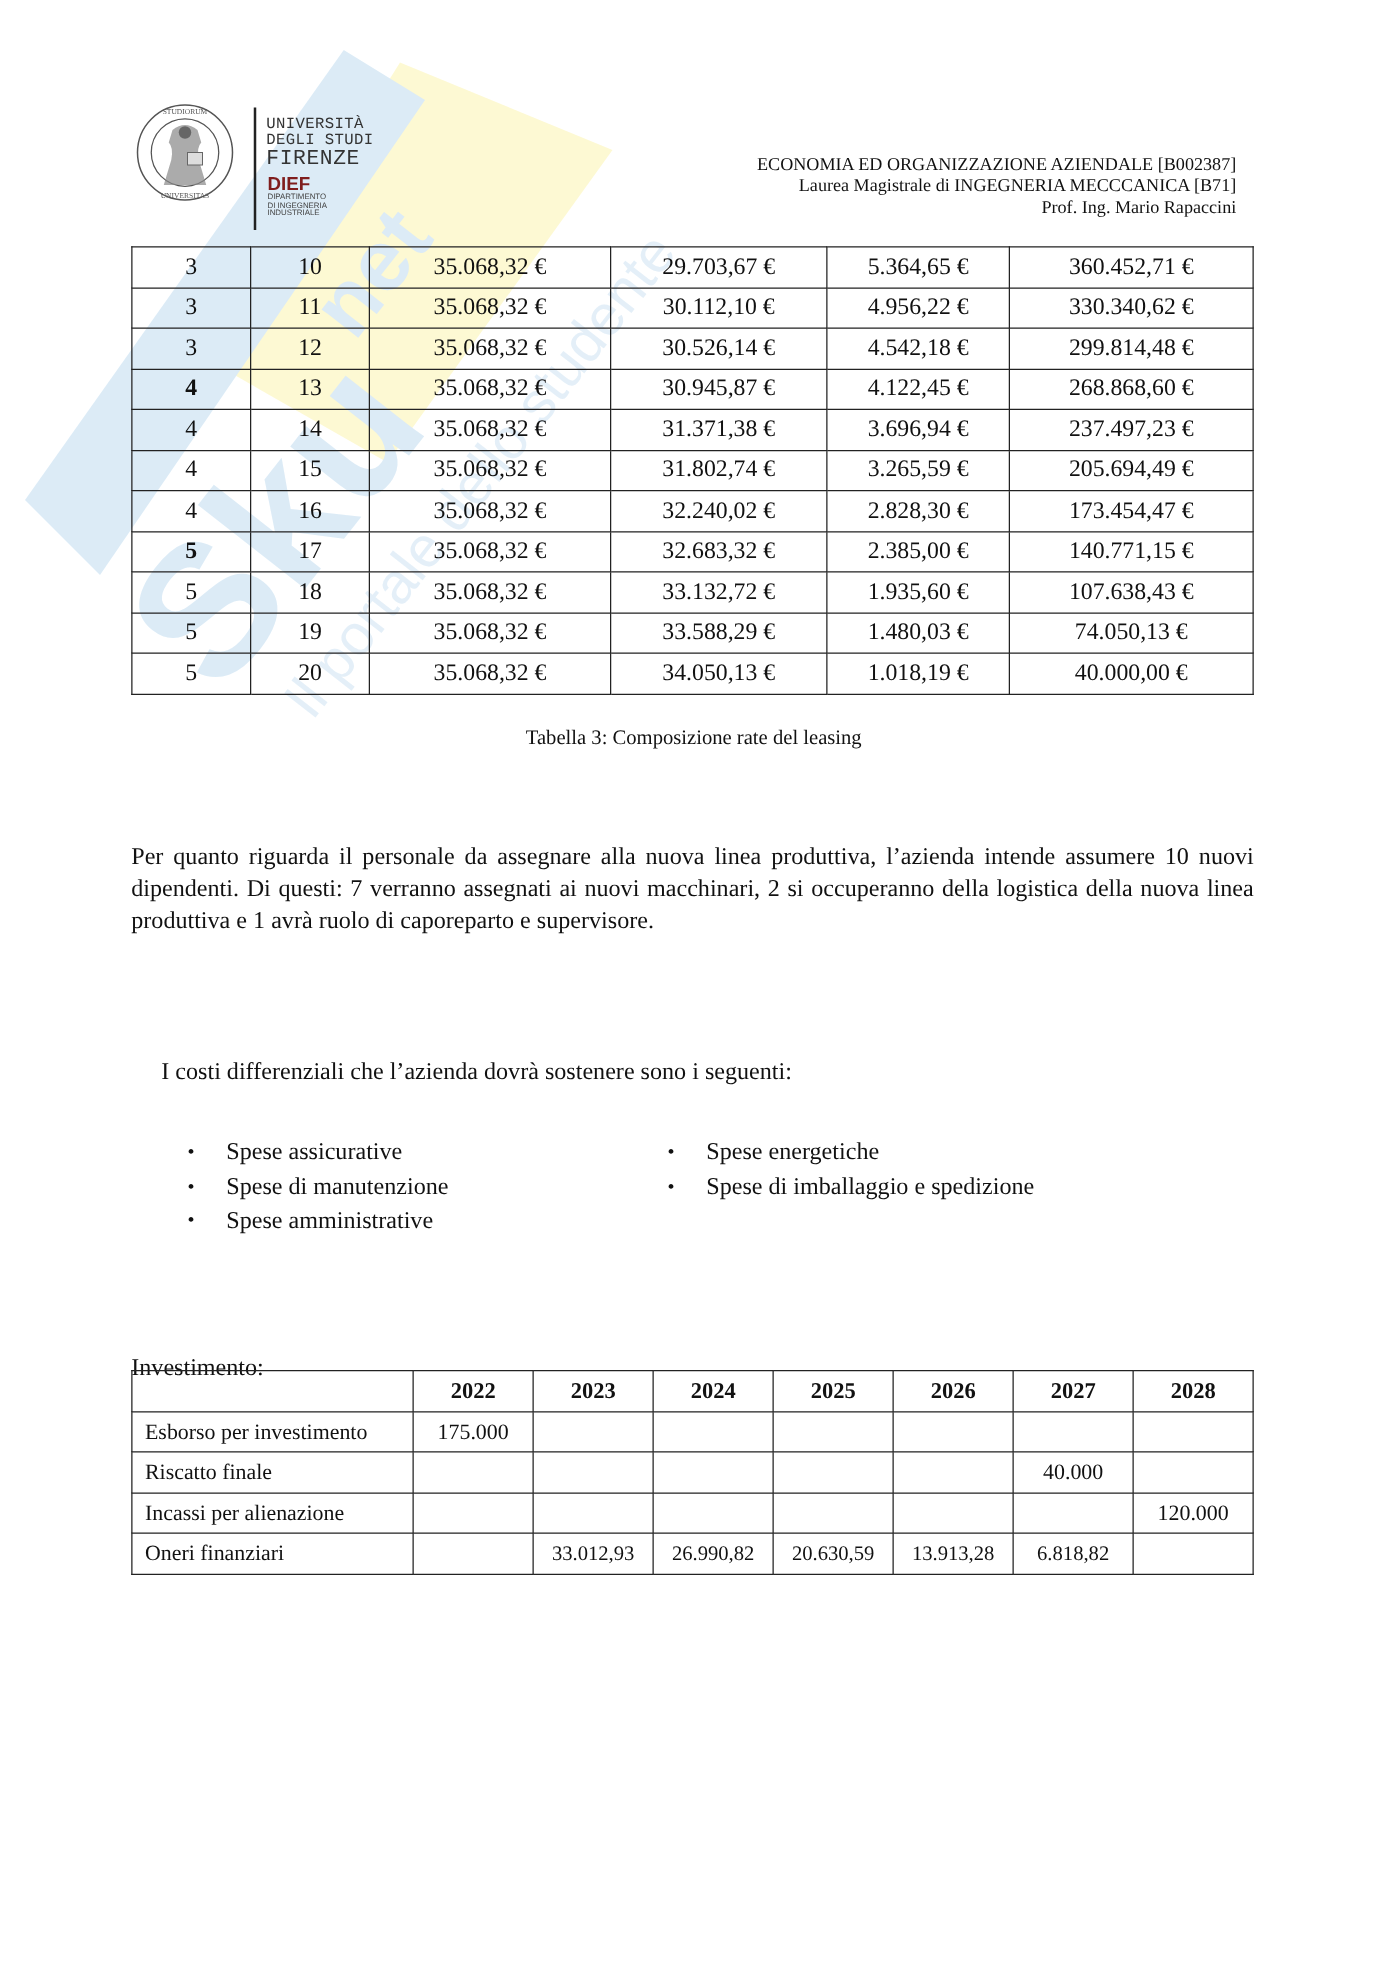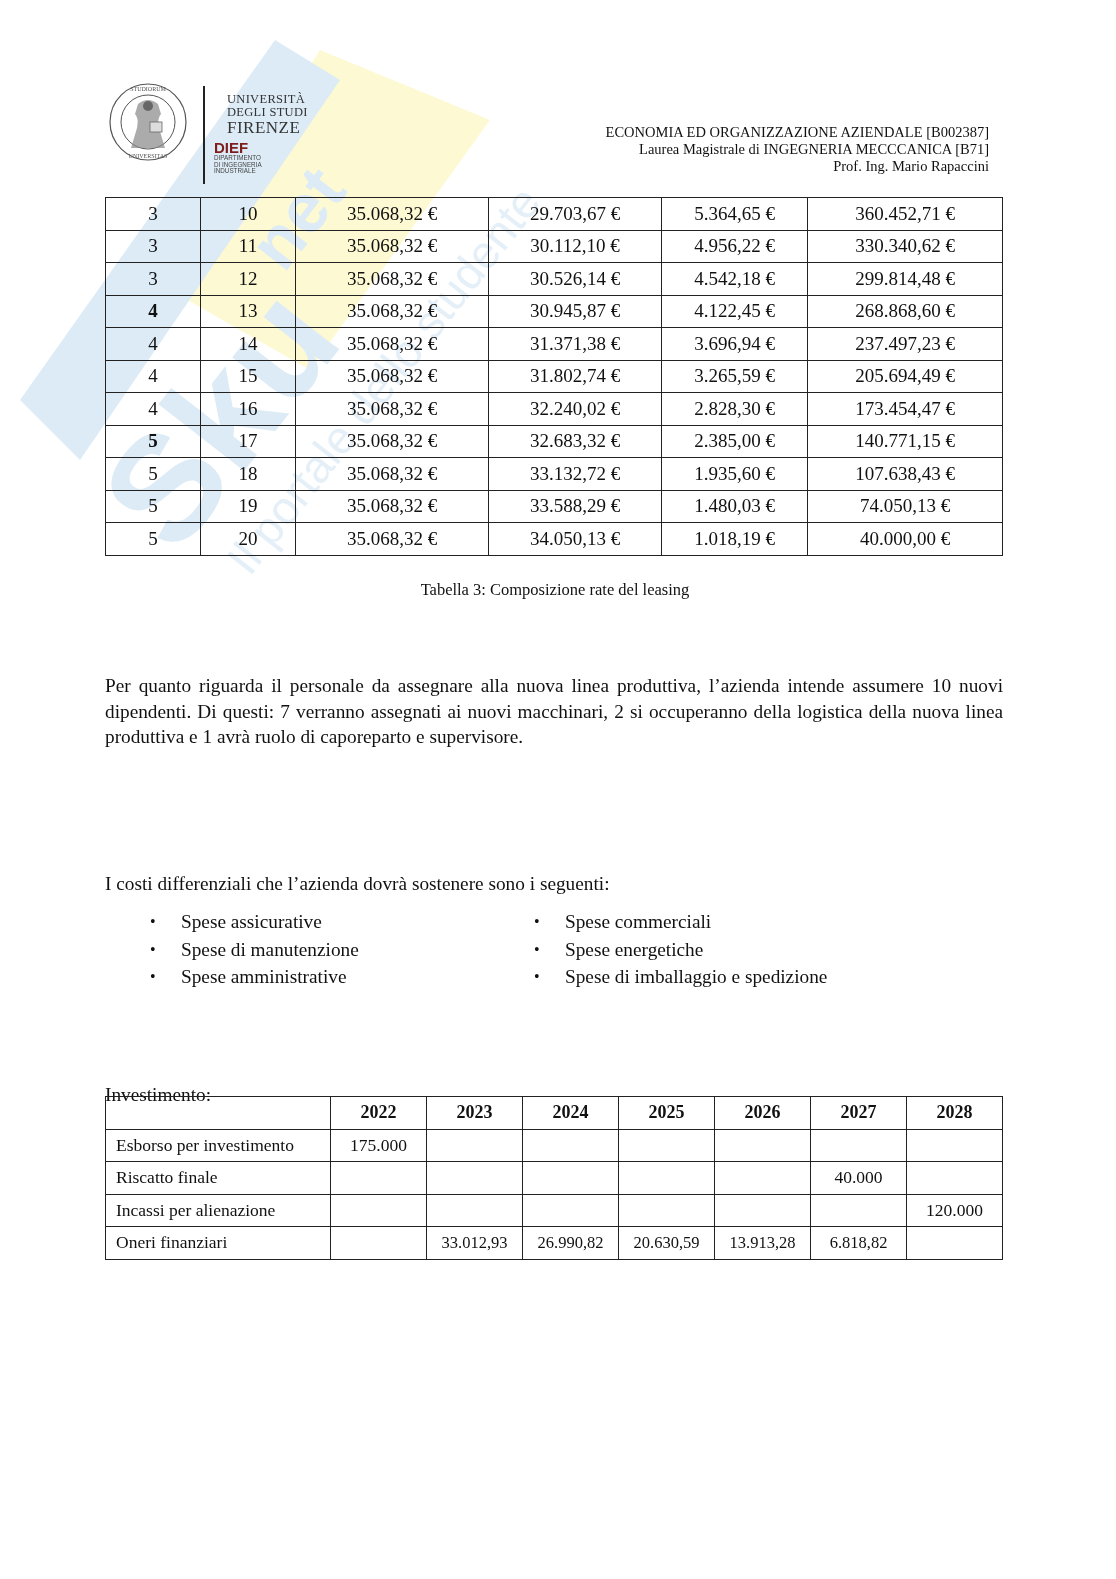--- a/index.html
+++ b/index.html
@@ -14,22 +14,22 @@
     }
     .page { position: absolute; left: 0; top: 0; width: 1116px; height: 1579px; z-index: 1; }
     
     .logo-seal {
       position: absolute; left: 108px; top: 82px; width: 80px; height: 80px;
     }
     .logo-divider {
       position: absolute; left: 203px; top: 86px; width: 2px; height: 98px; background: #222;
     }
     .logo-text {
-      position: absolute; left: 227px; top: 93px;
-      font-family: Liberation Serif, serif; color: #333; line-height: 1;
+      position: absolute; left: 213px; top: 93px;
+      font-family: Liberation Mono, monospace; color: #333; line-height: 1;
     }
     .logo-text .l1, .logo-text .l2 { font-size: 12.5px; letter-spacing: 0.3px; display: block; }
     .logo-text .l3 { font-size: 17px; letter-spacing: 0.5px; display: block; margin-top: 1px; }
     .dief {
       position: absolute; left: 214px; top: 140px; font-family: "Liberation Sans", sans-serif;
     }
     .dief .dief-title { font-weight: bold; font-size: 15px; color: #7f1d1d; display: block; line-height: 1; }
     .dief .dief-sub { font-size: 6.3px; color: #444; display: block; line-height: 1.05; }
     .course-header {
       position: absolute; right: 127px; top: 95px; text-align: right;
@@ -53,21 +53,21 @@
     .bold { font-weight: bold; }
     .caption {
       position: absolute; left: 0; width: 1110px; top: 580px; text-align: center; font-size: 16.5px;
     }
     .para {
       position: absolute; left: 105px; width: 898px; font-size: 19.3px; line-height: 25.5px;
       text-align: justify;
     }
     .p1 { top: 673px; }
     .p2 { top: 771px; }
-    .p3 { top: 871px; }
+    .p3 { top: 845px; margin-left: 24px; }
     .bullets {
       position: absolute; top: 908px; font-size: 19.3px; line-height: 27.5px; margin: 0; padding: 0; list-style: none;
     }
     .bullets li { position: relative; padding-left: 31px; }
     .bullets li::before {
       content: "\2022"; position: absolute; left: 0; top: 0; font-size: 16px;
     }
     .bl { left: 150px; }
     .br { left: 534px; }
     .inv-label { position: absolute; left: 105px; top: 1084px; font-size: 19.3px; }
@@ -223,21 +223,20 @@
 
   <div class="para p1">Per quanto riguarda il personale da assegnare alla nuova linea produttiva, l’azienda intende assumere 10 nuovi dipendenti. Di questi: 7 verranno assegnati ai nuovi macchinari, 2 si occuperanno della logistica della nuova linea produttiva e 1 avrà ruolo di caporeparto e supervisore.</div>
   <div class="para p3">I costi differenziali che l’azienda dovrà sostenere sono i seguenti:</div>
 
   <ul class="bullets bl">
     <li>Spese assicurative</li>
     <li>Spese di manutenzione</li>
     <li>Spese amministrative</li>
   </ul>
   <ul class="bullets br">
-    <li>Spese commerciali</li>
     <li>Spese energetiche</li>
     <li>Spese di imballaggio e spedizione</li>
   </ul>
 
   <div class="inv-label">Investimento:</div>
   <table class="invest">
     <thead>
         <tr id="invest-head">
           <th></th>
           <th>2022</th>

